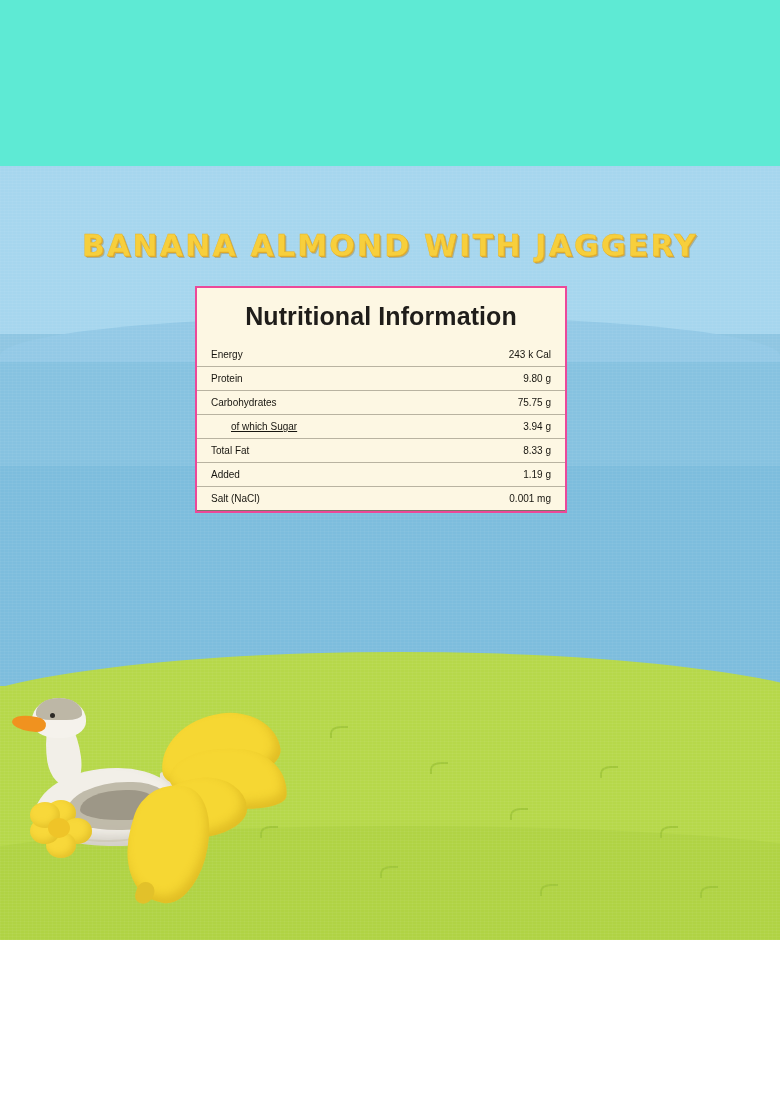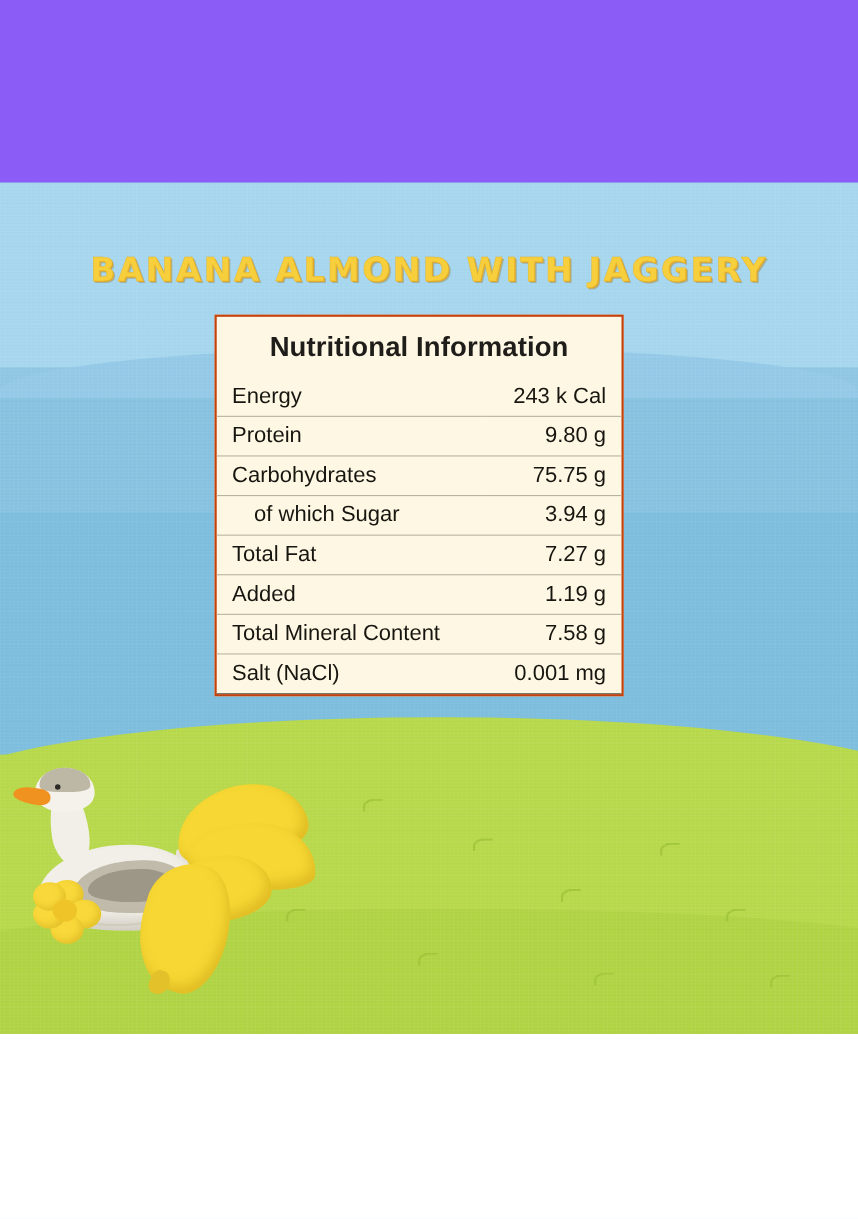--- a/index.html
+++ b/index.html
@@ -11,21 +11,21 @@
     width: 780px;
     height: 1108px;
     font-family: "Liberation Sans", sans-serif;
     overflow: hidden;
   }
 
   #page {
     position: relative;
     width: 780px;
     height: 792px;
-    background: #8b5cf6;
+    background: #5eead4;
   }
 
   
   #label {
     position: absolute;
     left: 0;
     top: 166px;
     width: 780px;
     height: 774px;
     overflow: hidden;
@@ -123,21 +123,21 @@
     -webkit-text-stroke: 0.4px #e5b52f;
   }
 
   
   .panel {
     position: absolute;
     left: 195px;
     top: 120px;
     width: 372px;
     background: #fdf7e3;
-    border: 2px solid #c2410c;
+    border: 2px solid #ec4899;
     box-sizing: border-box;
     padding: 0;
   }
   .panel-title {
     text-align: center;
     font-size: 25px;
     font-weight: bold;
     color: #1f1d1a;
     padding: 14px 0 12px;
     letter-spacing: .1px;
@@ -146,36 +146,37 @@
     text-align: center;
     font-size: 16px;
     color: #1f1d1a;
     padding: 7px 0 8px;
     border-top: 1px solid #7b766a;
     border-bottom: 1px solid #7b766a;
   }
   table.nutri {
     width: 100%;
     border-collapse: collapse;
-    font-size: 20px;
+    font-size: 10px;
     color: #17150f;
   }
   table.nutri td {
     padding: 6px 14px 6px 14px;
     border-bottom: 1px solid #b9b3a1;
   }
   table.nutri tr:last-child td {
     border-bottom: 1px solid #7b766a;
   }
   table.nutri td.val {
     text-align: right;
     white-space: nowrap;
   }
   td.indent {
     padding-left: 34px !important;
+    text-decoration: underline;
   }
   .panel-foot {
     font-size: 13.5px;
     color: #2a2720;
     padding: 9px 0 10px 14px;
   }
 
   
   .scene {
     position: absolute;
@@ -370,29 +371,25 @@
           <tr>
             <td>Carbohydrates</td>
             <td class="val">75.75 g</td>
           </tr>
           <tr>
             <td class="indent">of which Sugar</td>
             <td class="val">3.94 g</td>
           </tr>
           <tr>
             <td>Total Fat</td>
-            <td class="val">7.27 g</td>
+            <td class="val">8.33 g</td>
           </tr>
           <tr>
             <td>Added</td>
             <td class="val">1.19 g</td>
-          </tr>
-          <tr>
-            <td>Total Mineral Content</td>
-            <td class="val">7.58 g</td>
           </tr>
           <tr>
             <td>Salt (NaCl)</td>
             <td class="val">0.001 mg</td>
           </tr>
         </tbody>
       </table>
 
     </div>
 

